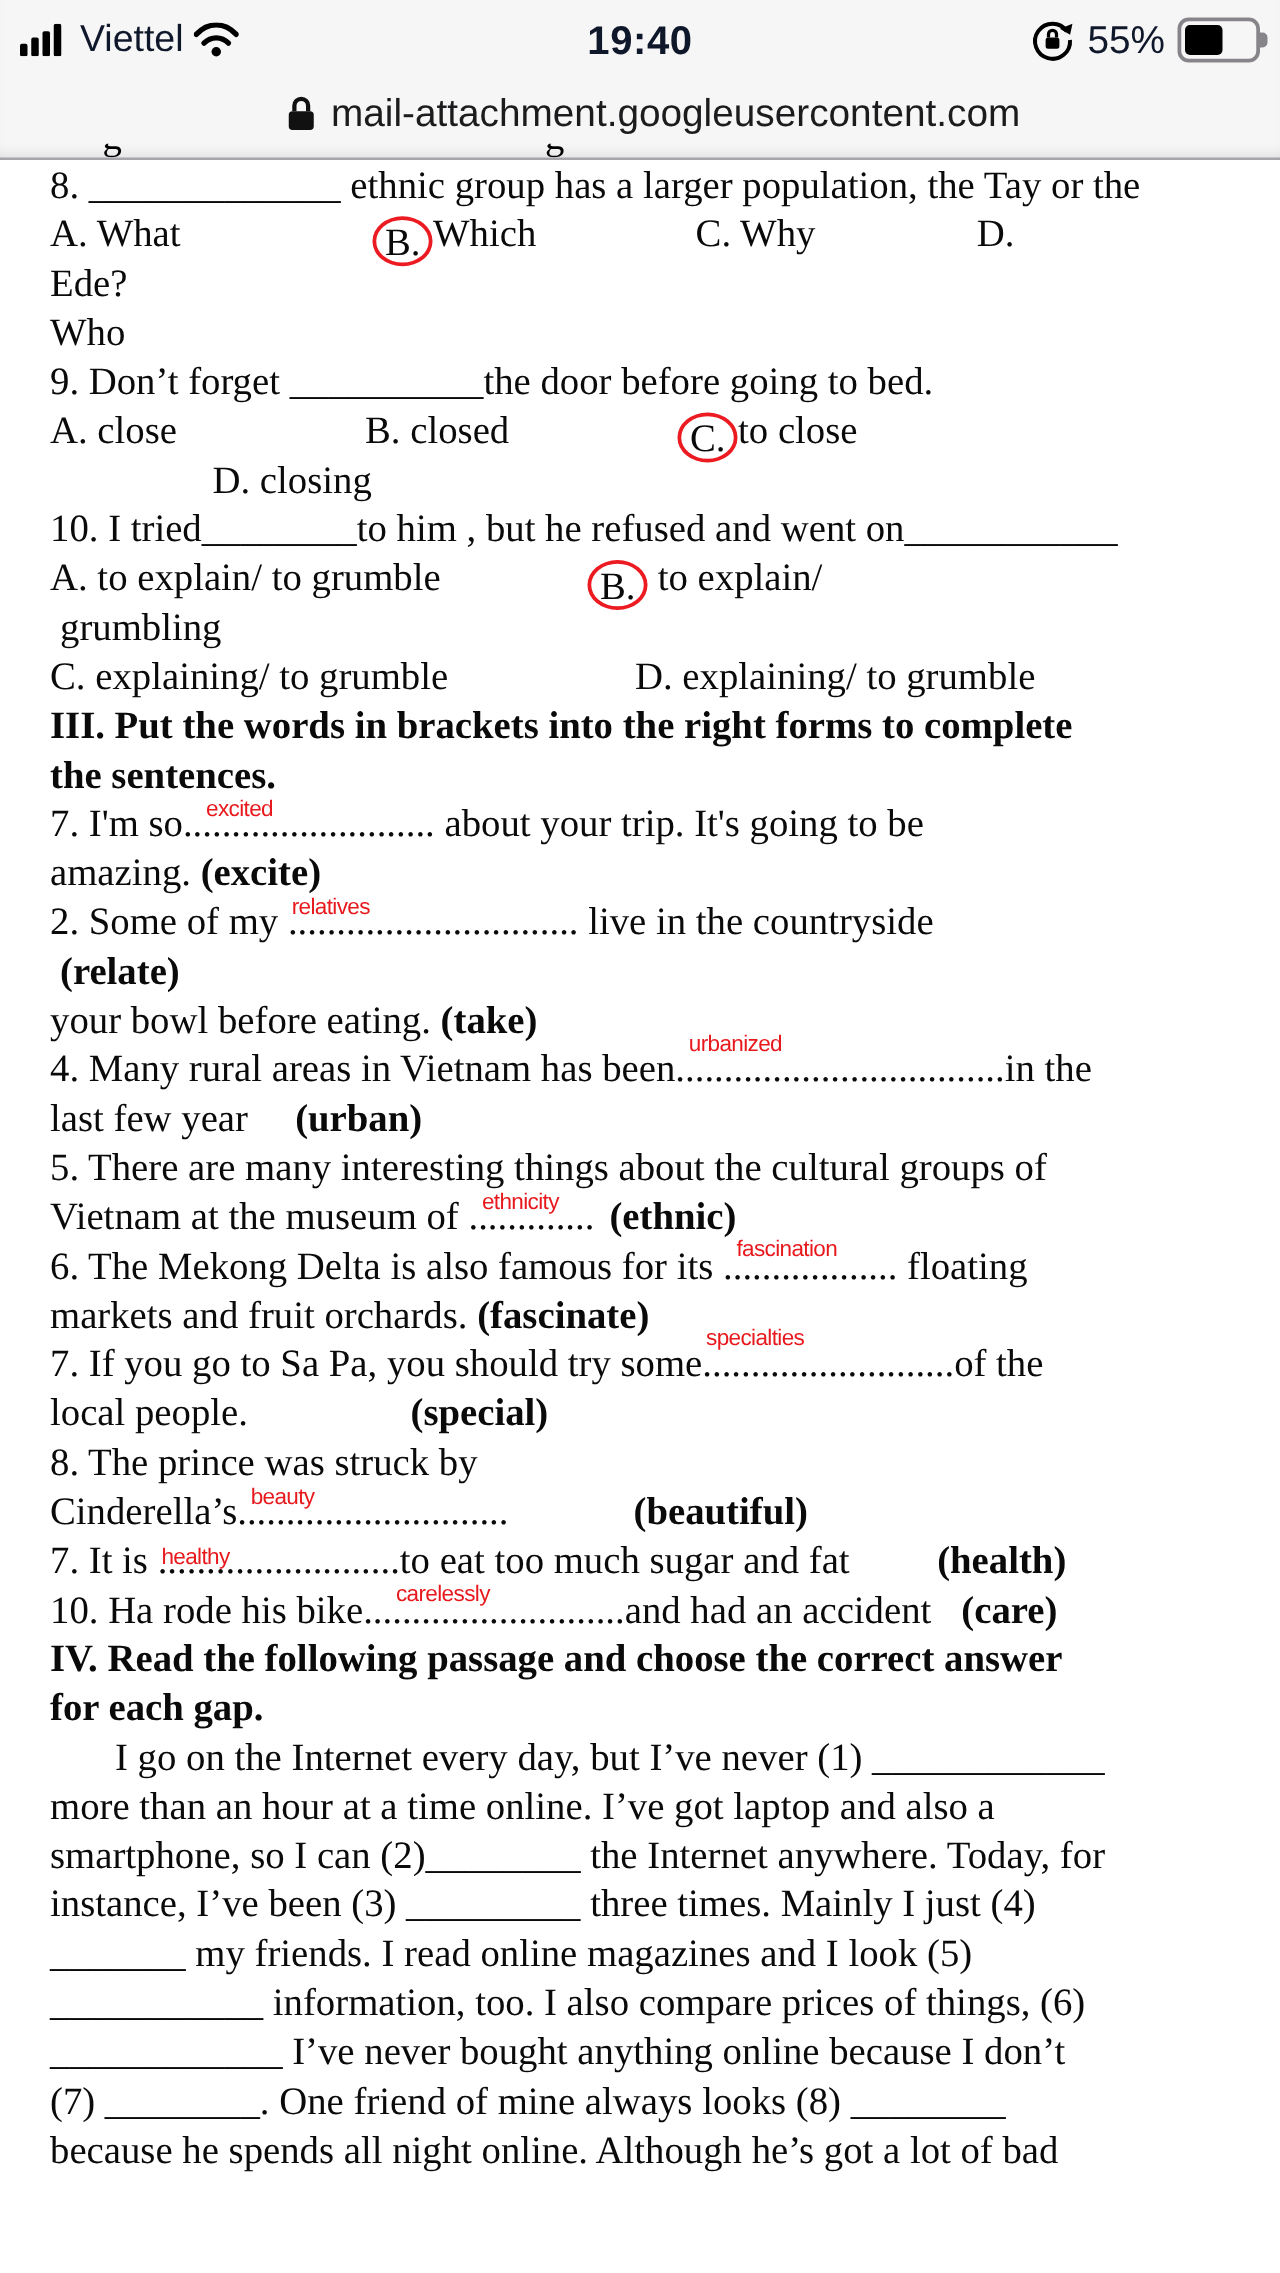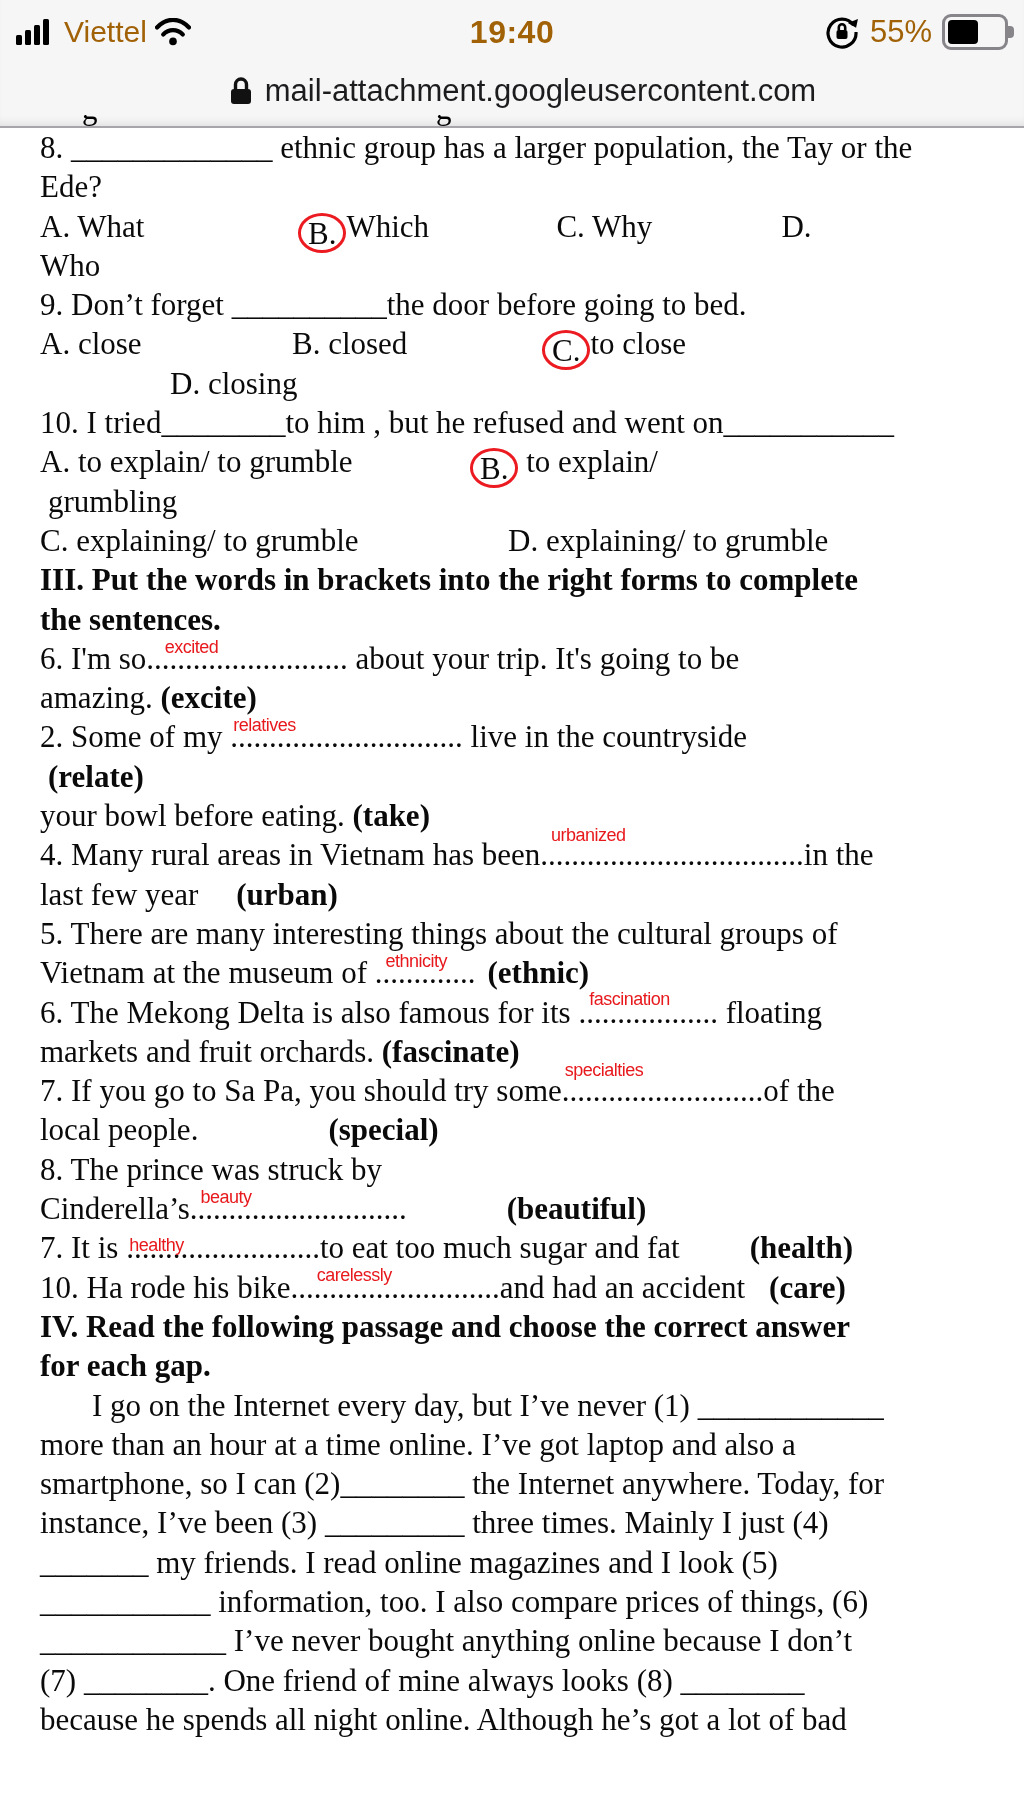--- a/index.html
+++ b/index.html
@@ -3,21 +3,21 @@
 <meta charset="utf-8">
 <style>
   html,body{margin:0;padding:0;background:#fff;}
   .screen{position:relative;width:1024px;height:1818px;overflow:hidden;background:#fff;
           font-family:"Liberation Serif","DejaVu Serif",serif;}
   
   .chrome{position:absolute;top:0;left:0;right:0;height:126px;background:#f7f6f6;
           border-bottom:2px solid #a7a5aa;box-shadow:inset 0 -8px 10px -6px rgba(0,0,0,.10);}
   .status-bar{position:absolute;top:0;left:0;right:0;height:58px;display:flex;align-items:center;
           justify-content:space-between;padding:6px 16px 0 16px;box-sizing:border-box;
-          font-family:"Liberation Sans","DejaVu Sans",sans-serif;color:#a16207;}
+          font-family:"Liberation Sans","DejaVu Sans",sans-serif;color:#0f172a;}
   .sb-left{display:flex;align-items:center;gap:8px;}
   .sb-carrier{font-size:30px;}
   .sb-time{position:absolute;left:0;right:0;text-align:center;font-size:32px;font-weight:700;letter-spacing:.5px;}
   .sb-right{display:flex;align-items:center;gap:10px;margin-left:auto;z-index:2;}
   .sb-batt-pct{font-size:31px;}
   .batt{position:relative;width:60px;height:30px;border:3px solid #87858a;border-radius:9px;background:#f7f6f6;}
   .batt-fill{position:absolute;left:3px;top:3px;bottom:3px;background:#000;border-radius:4px;}
   .batt-nub{position:absolute;right:-9px;top:9px;width:6px;height:12px;background:#87858a;
             border-radius:0 4px 4px 0;}
   .url-bar{position:absolute;top:58px;left:0;right:0;height:66px;display:flex;align-items:center;
@@ -87,33 +87,33 @@
   <div class="frag" style="left: 82px;">
         <span>g</span>
       </div>
       <div class="frag" style="left: 436px;">
         <span>g</span>
       </div>
     </div>
 
   <div class="doc" id="doc">
       <div class="ln"><span>8. _____________ ethnic group has a larger population, the Tay or the</span></div>
+      <div class="ln"><span style="display: inline-block; min-width: 258px;">A. What</span><span class="circ">B.</span><span style="display: inline-block; min-width: 210px;"> Which</span><span style="display: inline-block; min-width: 225px;">C. Why</span><span>D.</span></div>
       <div class="ln"><span>Ede?</span></div>
-      <div class="ln"><span style="display: inline-block; min-width: 258px;">A. What</span><span class="circ">B.</span><span style="display: inline-block; min-width: 210px;"> Which</span><span style="display: inline-block; min-width: 225px;">C. Why</span><span>D.</span></div>
       <div class="ln"><span>Who</span></div>
       <div class="ln"><span>9. Don’t forget __________the door before going to bed.</span></div>
       <div class="ln"><span style="display: inline-block; min-width: 252px;">A. close</span><span style="display: inline-block; min-width: 250px;">B. closed</span><span class="circ">C.</span><span>to close</span></div>
       <div class="ln"><span class="sp" style="width: 130px;"></span><span>D. closing</span></div>
       <div class="ln"><span>10. I tried________to him , but he refused and went on___________</span></div>
       <div class="ln"><span style="display: inline-block; min-width: 430px; font-family: Liberation Serif, serif;">A. to explain/ to grumble</span><span class="circ">B.</span><span> to explain/</span></div>
       <div class="ln"><span class="sp" style="width: 8px;"></span><span>grumbling</span></div>
       <div class="ln"><span style="display: inline-block; min-width: 468px;">C. explaining/ to grumble</span><span>D. explaining/ to grumble</span></div>
       <div class="ln h"><span>III. Put the words in brackets into the right forms to complete</span></div>
       <div class="ln h"><span>the sentences.</span></div>
-      <div class="ln"><span>6. I'm so..</span><span class="rd"><span>........................</span><span class="rdw" style="top: -5px;">excited</span></span><span> about your trip. It's going to be</span></div>
+      <div class="ln"><span>7. I'm so..</span><span class="rd"><span>........................</span><span class="rdw" style="top: -5px;">excited</span></span><span> about your trip. It's going to be</span></div>
       <div class="ln"><span>amazing. </span><span class="bi">(excite)</span></div>
       <div class="ln"><span>2. Some of my </span><span class="rd"><span>..............................</span><span class="rdw" style="top: -5px;">relatives</span></span><span> live in the countryside</span></div>
       <div class="ln"><span class="sp" style="width: 8px;"></span><span class="bi">(relate)</span></div>
       <div class="ln"><span>your bowl before eating. </span><span class="bi">(take)</span></div>
       <div class="ln"><span>4. Many rural areas in Vietnam has been.</span><span class="rd"><span>.................................</span><span class="rdw" style="top: -13px;">urbanized</span></span><span>in the</span></div>
       <div class="ln"><span>last few year </span><span class="sp" style="width: 30px;"></span><span class="bi">(urban)</span></div>
       <div class="ln"><span>5. There are many interesting things about the cultural groups of</span></div>
       <div class="ln"><span>Vietnam at the museum of .</span><span class="rd"><span>............</span><span class="rdw" style="top: -5px;">ethnicity</span></span><span class="sp" style="width: 12px;"></span><span class="bi">(ethnic)</span></div>
       <div class="ln"><span>6. The Mekong Delta is also famous for its .</span><span class="rd"><span>.................</span><span class="rdw" style="top: -7px;">fascination</span></span><span> floating</span></div>
       <div class="ln"><span>markets and fruit orchards. </span><span class="bi">(fascinate)</span></div>

